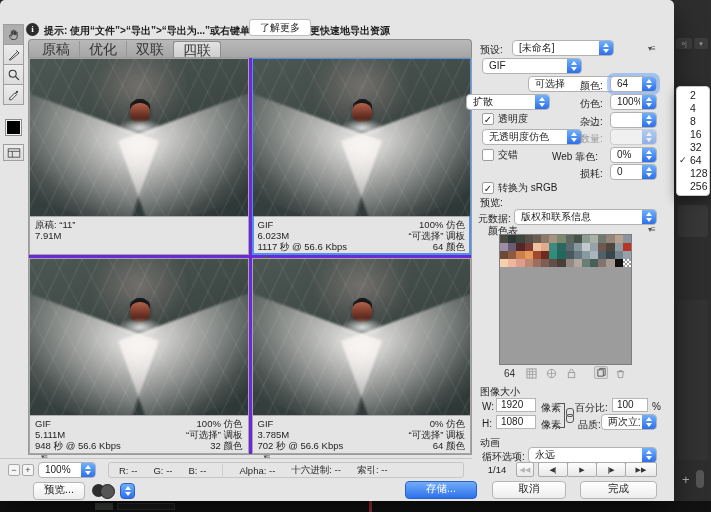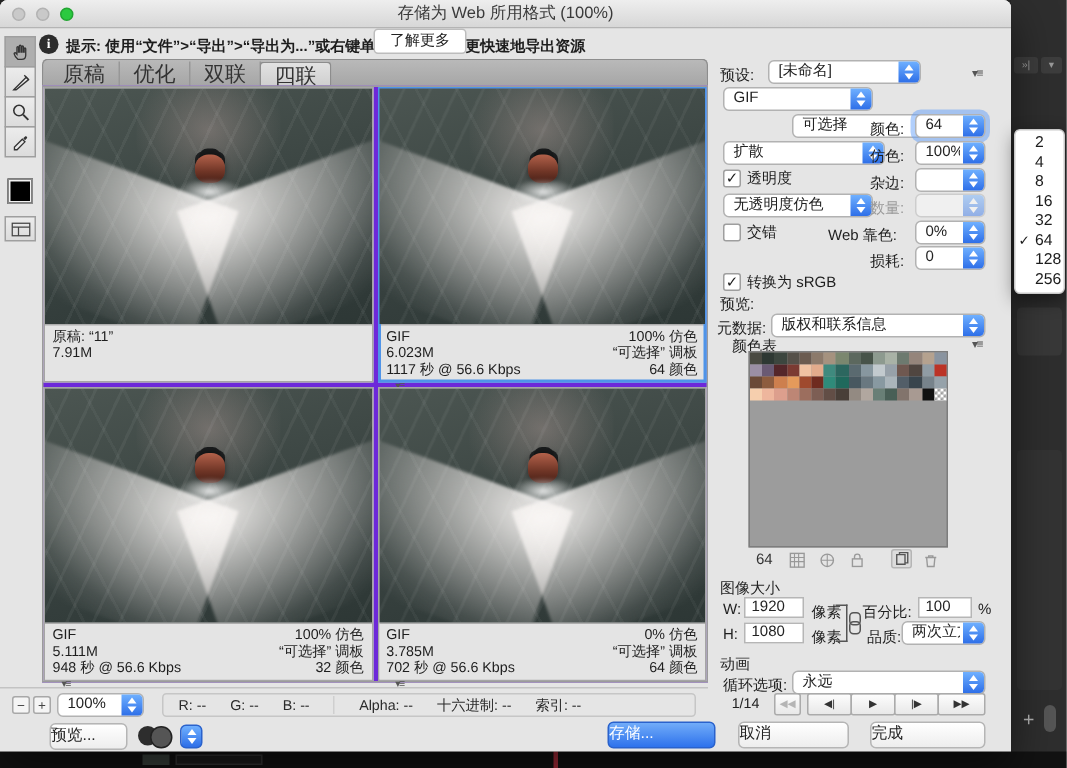--- a/index.html
+++ b/index.html
@@ -93,21 +93,21 @@
 
   .frame-counter { position:absolute; left:481px; top:464px; width:32px; text-align:center; font-size:9.5px; color:#222; }
   .pbtn { position:absolute; top:462px; height:15px; background:linear-gradient(#fdfdfd,#e8e8e8); border:1px solid #ababab; font-size:7px; line-height:13px; text-align:center; color:#333; border-radius:2px; }
   .pbtn.dim { color:#b5b5b5; }
 
   
   .statusbar { position:absolute; left:0; top:458px; width:472px; height:20px; border-top:1px solid #c3c3c3; }
   .zbtn { position:absolute; top:5px; width:12px; height:12px; background:#f5f5f5; border:1px solid #a8a8a8; border-radius:2px; font-size:9px; line-height:10px; text-align:center; color:#444; }
   .infobox { position:absolute; left:108px; top:3px; width:356px; height:16px; border:1px solid #c6c6c6; border-radius:3px; display:flex; align-items:center; gap:16px; padding:0 10px; font-size:9.5px; color:#2a2a2a; white-space:nowrap; }
   .vdiv { width:1px; height:12px; background:#cfcfcf; }
-  .btn { position:absolute; height:18px; background:linear-gradient(#ffffff,#ededed); border:1px solid #b5b5b5; border-radius:4px; font-size:10.5px; color:#222; }
+  .btn { position:absolute; height:18px; background:linear-gradient(#ffffff,#ededed); border:1px solid #b5b5b5; border-radius:4px; font-size:10.5px; text-align:center; color:#222; }
   .btn.blue { background:linear-gradient(#71acf9,#2e72ec); border:1px solid #2a62cc; color:#fff; }
   .browser-icon { position:absolute; left:92px; top:483px; width:24px; height:15px; }
   .browser-icon::before { content:""; position:absolute; left:0; top:1px; width:13px; height:13px; border-radius:50%; background:#2d2d2d; }
   .browser-icon::after { content:""; position:absolute; left:8px; top:1px; width:13px; height:13px; border-radius:50%; background:#555; border:1px solid #222; }
   .solo-stp { position:absolute; left:120px; top:483px; width:15px; height:16px; background:linear-gradient(#6fb0ff,#2e6fe8); border-radius:4px; border:1px solid #2a62cc; }
   .solo-stp::before { content:""; position:absolute; left:4px; top:2px; border-left:3px solid transparent; border-right:3px solid transparent; border-bottom:4px solid #fff; }
   .solo-stp::after { content:""; position:absolute; left:4px; bottom:2px; border-left:3px solid transparent; border-right:3px solid transparent; border-top:4px solid #fff; }
 
   
   .popup { position:absolute; left:676px; top:86px; width:34px; background:#fff; border:1px solid #c9c9c9; border-radius:4px; box-shadow:0 4px 12px rgba(0,0,0,.45); padding:2px 0; }
@@ -126,28 +126,20 @@
   <div class="ps-panel" style="left:22px;top:470px;width:8px;height:18px;background:#565656;border-radius:4px;"></div>
 </div>
 <div class="ps-bottom">
   <div class="ps-thumb" style="left:95px;top:2px;width:18px;height:7px;background:#39413c;"></div>
   <div class="ps-thumb" style="left:117px;top:2px;width:58px;height:7px;background:#1c1c1c;border:1px solid #333;"></div>
   <div class="ps-thumb" style="left:369px;top:0;width:3px;height:11px;background:#a62c3a;"></div>
 </div>
 
 <div class="dialog">
 
-  <div class="titlebar">
-    <div class="traffic">
-      <span class="light dim"></span>
-      <span class="light dim"></span>
-      <span class="light green"></span>
-    </div>
-    <div class="title">存储为 Web 所用格式 (100%)</div>
-  </div>
 
   <div class="info-dot">i</div>
   <div class="notice-text">提示: 使用“文件”&gt;“导出”&gt;“导出为...”或右键单击某个图层可更快速地导出资源</div>
   <div class="learn-more">了解更多</div>
 
   <div class="tool sel" style="top:24px;">
     <svg viewBox="0 0 16 16">
         <path d="M5.6 13.2c-1.3-1-2.5-2.9-2.8-4.1-.2-.8.8-1.2 1.3-.6l.8.9V4.2c0-.9 1.2-.9 1.2 0v3.4h.6V3c0-.9 1.3-.9 1.3 0v4.6h.6V3.7c0-.9 1.2-.9 1.2 0v4h.6V5.1c0-.9 1.2-.9 1.2 0v4.9c0 2-1.4 3.2-3.1 3.2z" fill="none" stroke="#333" stroke-width="1"></path>
       </svg>
   </div>
@@ -305,21 +297,21 @@
   <div class="msel" style="left:482px;top:76px;width:100px;margin-left:46px;">
       <span class="val">可选择</span>
       <span class="stp"></span>
     </div>
   <div class="lbl" style="left:580px;top:79px;">颜色:</div>
   <div class="msel open" style="left:610px;top:76px;width:47px;">
       <span class="val">64</span>
       <span class="stp"></span>
     </div>
 
-  <div class="msel" style="left:482px;top:94px;width:108px;">
+  <div class="msel" style="left:466px;top:94px;width:84px;">
       <span class="val">扩散</span>
       <span class="stp"></span>
     </div>
   <div class="lbl" style="left:580px;top:97px;">仿色:</div>
   <div class="msel" style="left:610px;top:94px;width:47px;">
       <span class="val">100%</span>
       <span class="stp"></span>
     </div>
 
   <div class="chk" style="left:482px;top:112px;">

